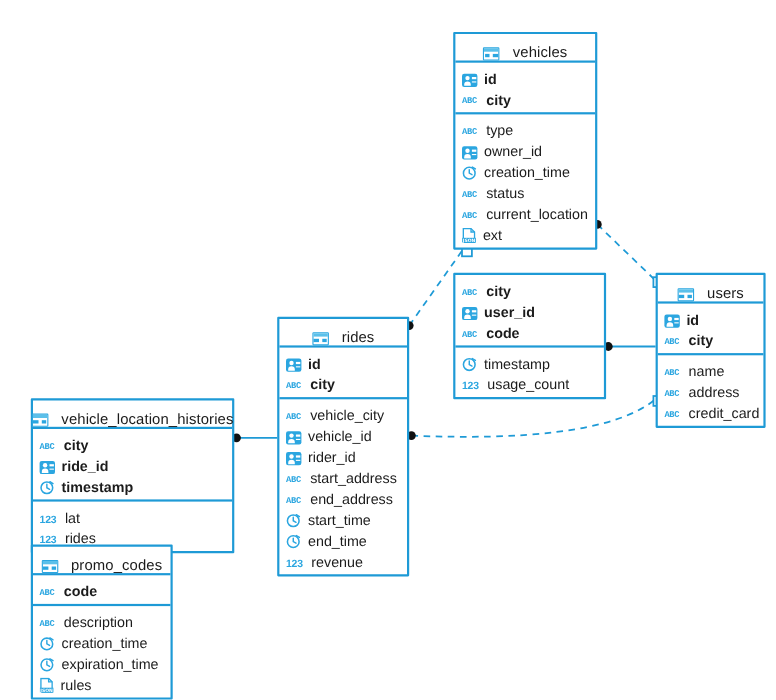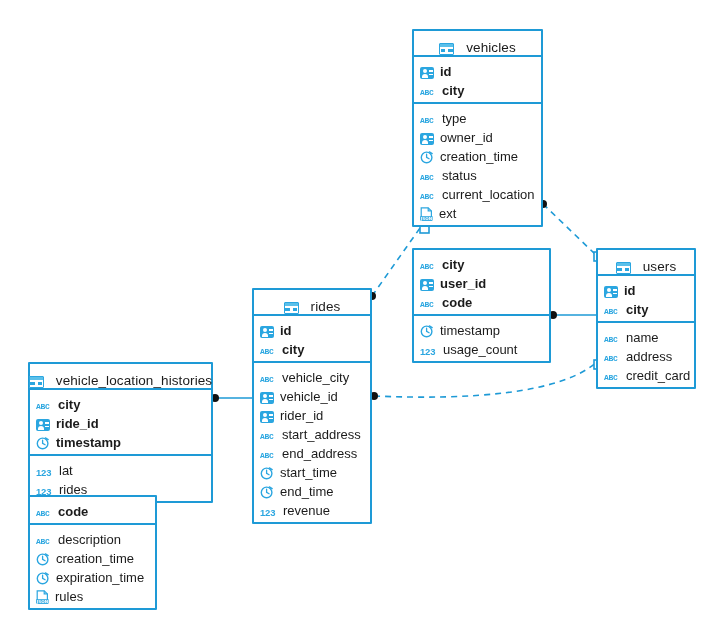--- a/index.html
+++ b/index.html
@@ -399,20 +399,29 @@
             <span class="ic ic-num">123</span>
             <span>lat</span>
           </div>
           <div class="col">
             <span class="ic ic-num">123</span>
             <span>rides</span>
           </div>
         </div>
       </div>
       <div class="table" style="left: 28px; top: 495px; width: 129px;">
+        <div class="tbl-header">
+          <span class="ic ic-table">
+            <span class="g"></span>
+            <span class="bar"></span>
+            <span class="c c1"></span>
+            <span class="c c2"></span>
+          </span>
+          <span class="tbl-title">promo_codes</span>
+        </div>
         <div class="section pk">
           <div class="col key">
             <span class="ic ic-abc">ABC</span>
             <span>code</span>
           </div>
         </div>
         <div class="section">
           <div class="col">
             <span class="ic ic-abc">ABC</span>
             <span>description</span>

